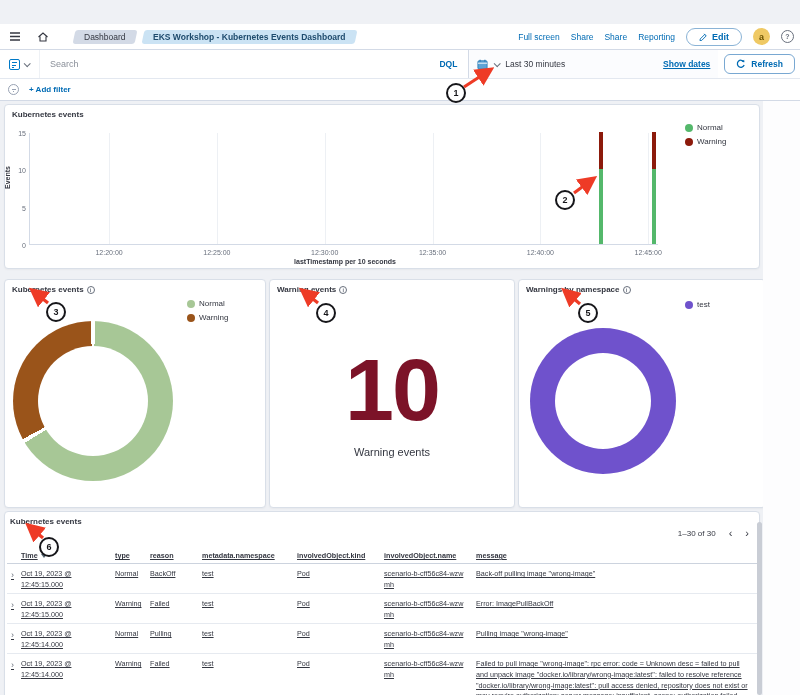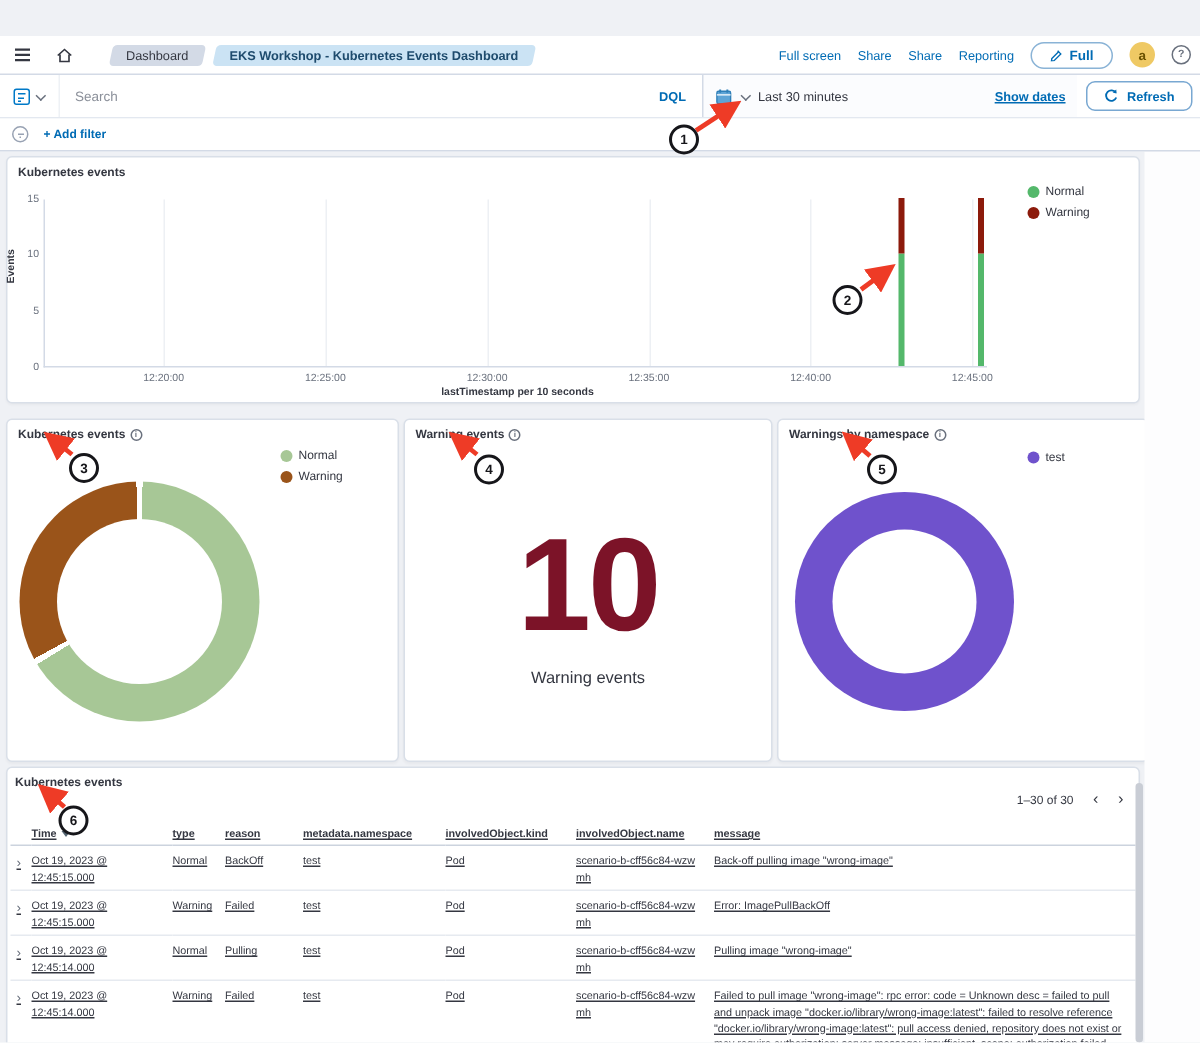--- a/index.html
+++ b/index.html
@@ -129,21 +129,21 @@
     </div>
     <div class="nav-right">
       <span class="nav-link">Full screen</span>
       <span class="nav-link">Share</span>
       <span class="nav-link">Share</span>
       <span class="nav-link">Reporting</span>
       <button class="edit-btn">
         <svg width="9" height="9" viewBox="0 0 11 11">
             <path d="M1.5 8.5 L7 3 L8.8 4.8 L3.3 10.3 L1.2 10.6 Z M6.2 2.2 L8 4" fill="none" stroke="#006bb4" stroke-width="1.1"></path>
           </svg>
-        <span>Full</span>
+        <span>Edit</span>
       </button>
       <span class="avatar">a</span>
       <span class="help-circ">?</span>
     </div>
   </nav>
 
   <div class="querybar">
     <div class="sq-cluster">
       <span class="sq-box">
           <i></i>

